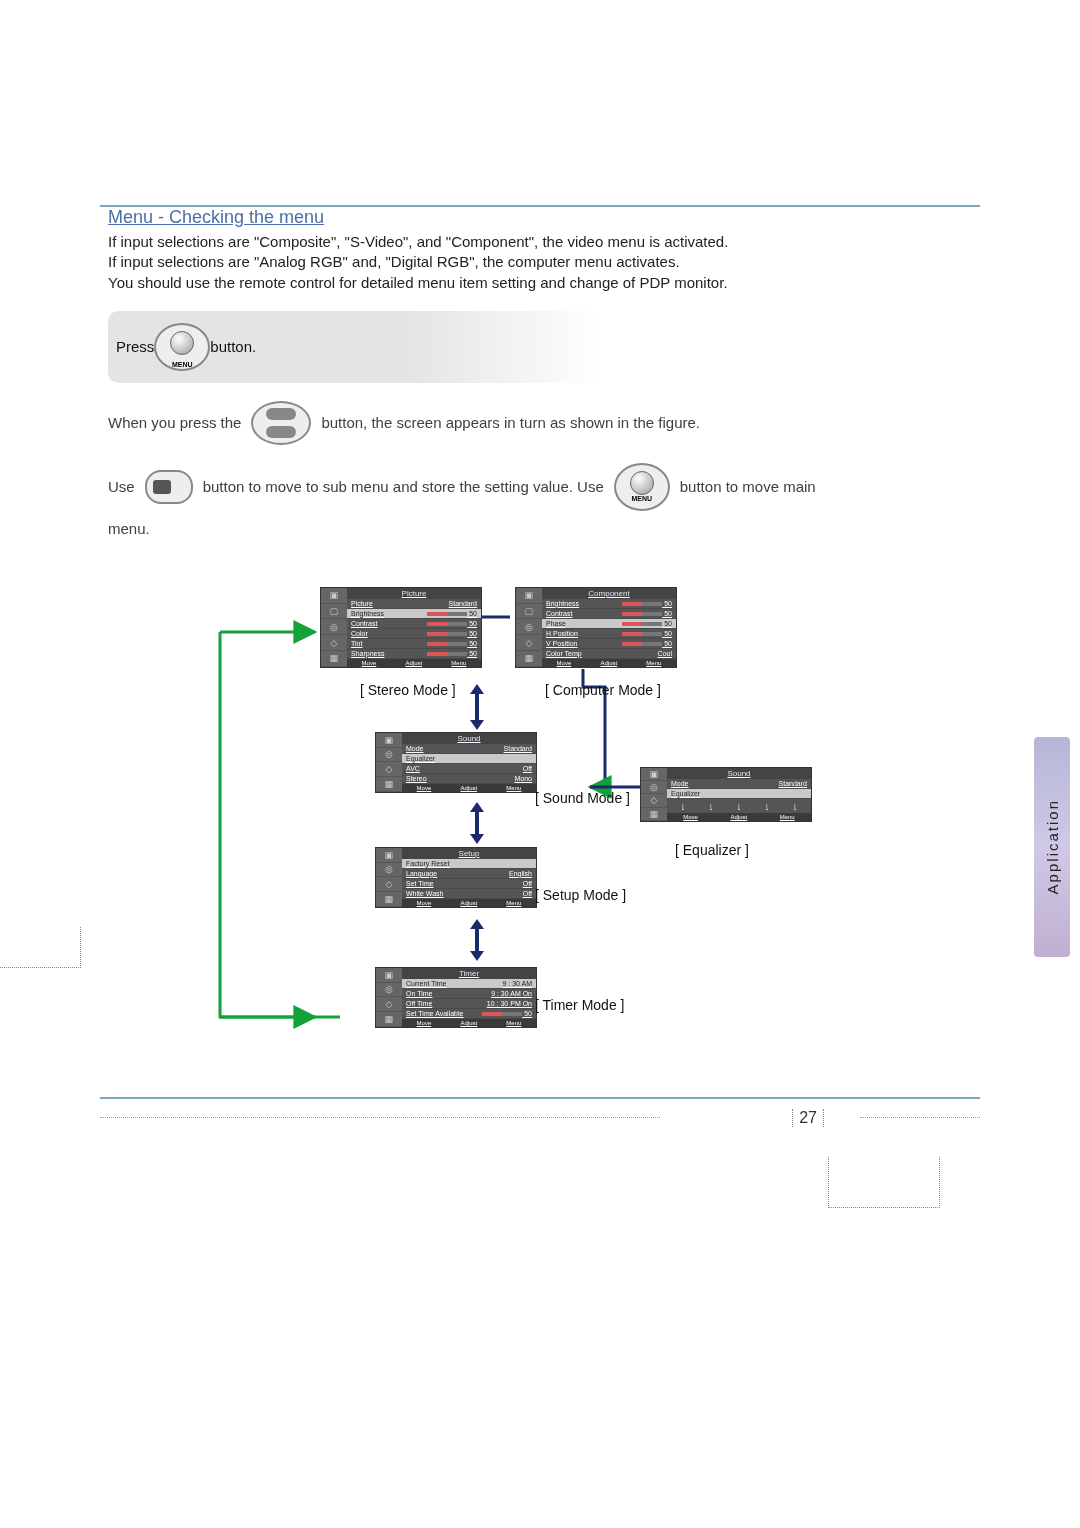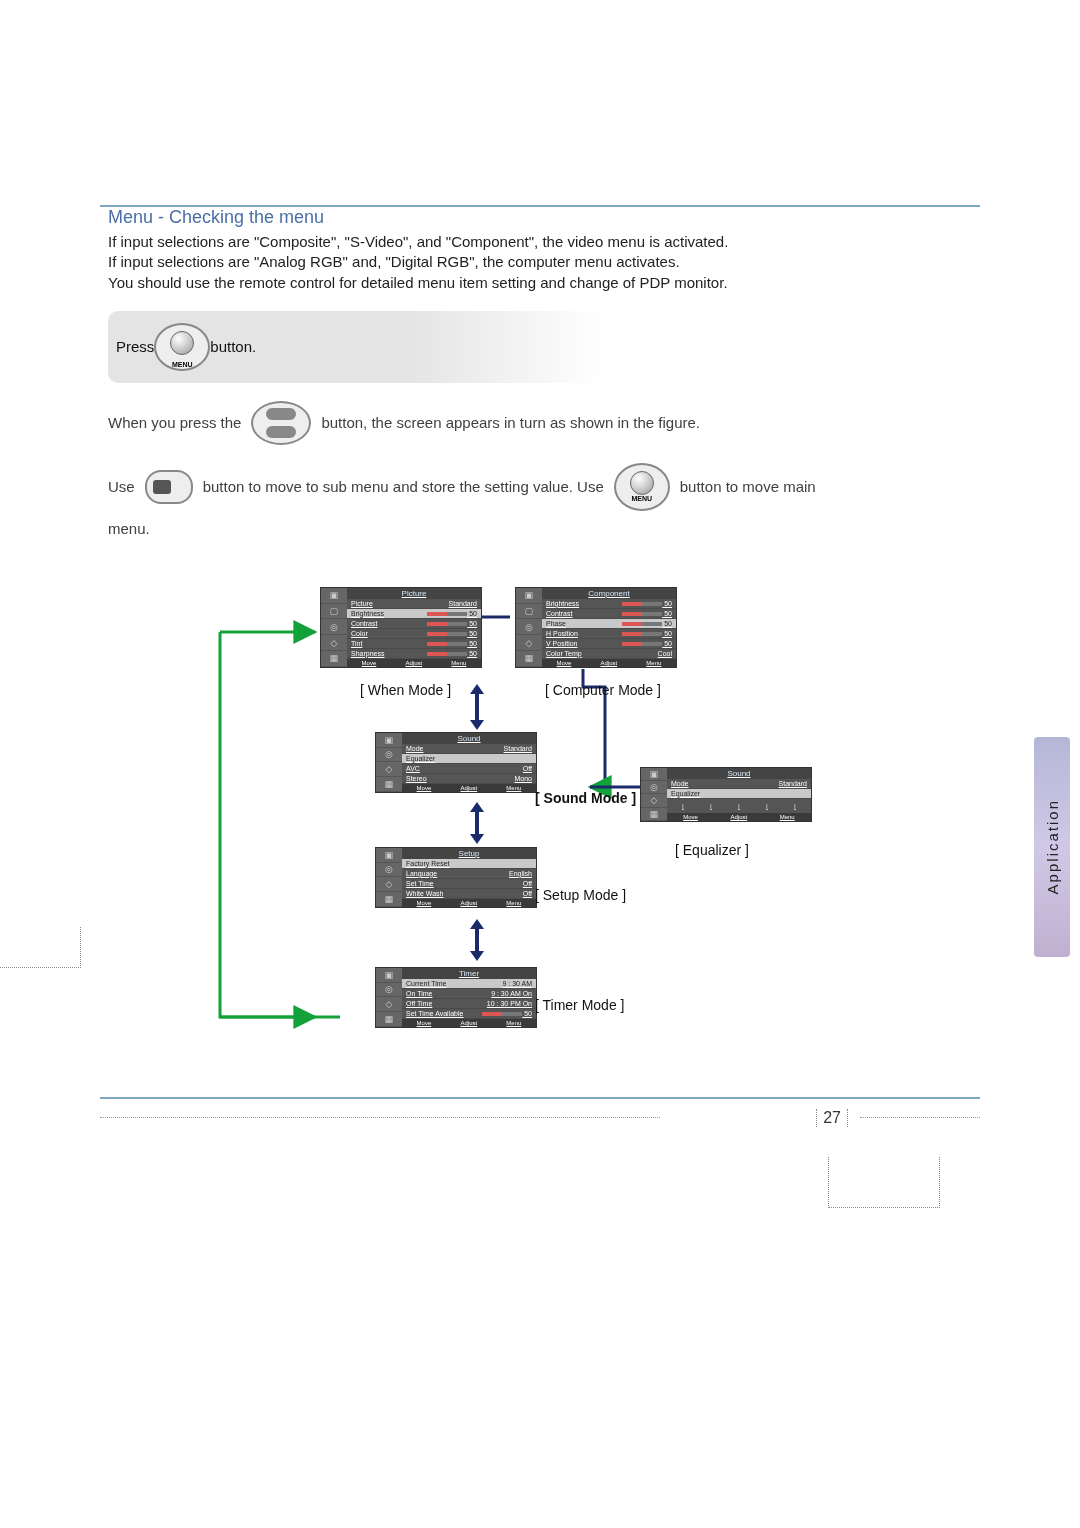--- a/index.html
+++ b/index.html
@@ -17,20 +17,21 @@
   }
   .top-rule-full {
     border-top: 2px solid #7ea8c0;
     width: 100%;
   }
   .heading {
     color: #4b6fa8;
     font-size: 18px;
     margin-bottom: 4px;
     margin-left: 8px;
+    text-decoration: underline;
   }
   .intro {
     font-size: 15px;
     line-height: 1.35;
     color: #222;
     margin-left: 8px;
     margin-bottom: 18px;
     white-space: pre-line;
   }
   .step-box {
@@ -232,21 +233,21 @@
     color: #222;
     letter-spacing: 2px;
   }
   .page-num-line {
     position: relative;
     height: 30px;
     margin-top: 8px;
   }
   .page-num {
     position: absolute;
-    right: 132px;
+    right: 156px;
     top: 2px;
     font-size: 16px;
     color: #333;
     border-left: 1px dotted #888;
     border-right: 1px dotted #888;
     padding: 0 6px;
   }
   .dotted-left {
     position: absolute;
     left: 0; top: 10px;
@@ -366,21 +367,21 @@
               <span><span class="bar"><span style="width:50%"></span></span> 50</span>
             </div>
           </div>
         <div class="footer">
             <span>Move</span>
             <span>Adjust</span>
             <span>Menu</span>
           </div>
       </div>
     </div>
-    <div class="caption" style="left:260px; top:105px;">[ When Mode ]</div>
+    <div class="caption" style="left:260px; top:105px;">[ Stereo Mode ]</div>
 
     <div class="osd" style="left:415px; top:10px;">
       <div class="iconcol">
           <div>▣</div>
           <div>▢</div>
           <div>◎</div>
           <div>◇</div>
           <div>▦</div>
         </div>
       <div class="rows">
@@ -449,21 +450,21 @@
               <span>Mono</span>
             </div>
           </div>
         <div class="footer">
             <span>Move</span>
             <span>Adjust</span>
             <span>Menu</span>
           </div>
       </div>
     </div>
-    <div class="caption" style="left:435px; top:213px;font-weight:bold;">[ Sound Mode ]</div>
+    <div class="caption" style="left:435px; top:213px;">[ Sound Mode ]</div>
 
     <div class="osd" style="left:540px; top:190px; width:170px;">
       <div class="iconcol">
           <div>▣</div>
           <div>◎</div>
           <div>◇</div>
           <div>▦</div>
         </div>
       <div class="rows">
         <div class="title">Sound</div>

